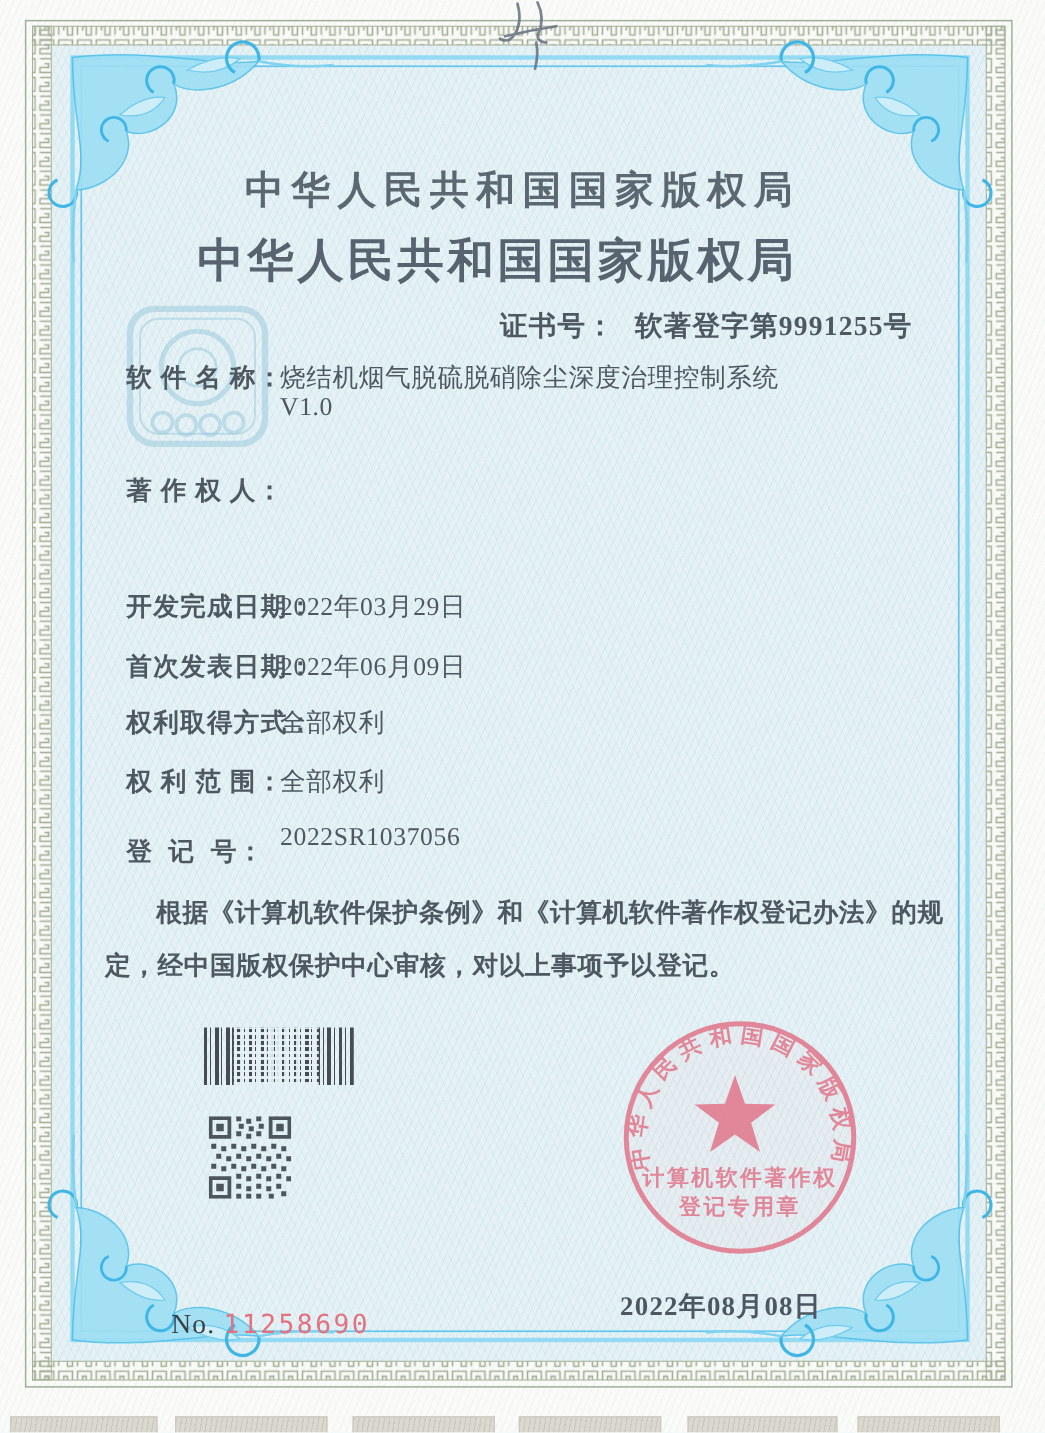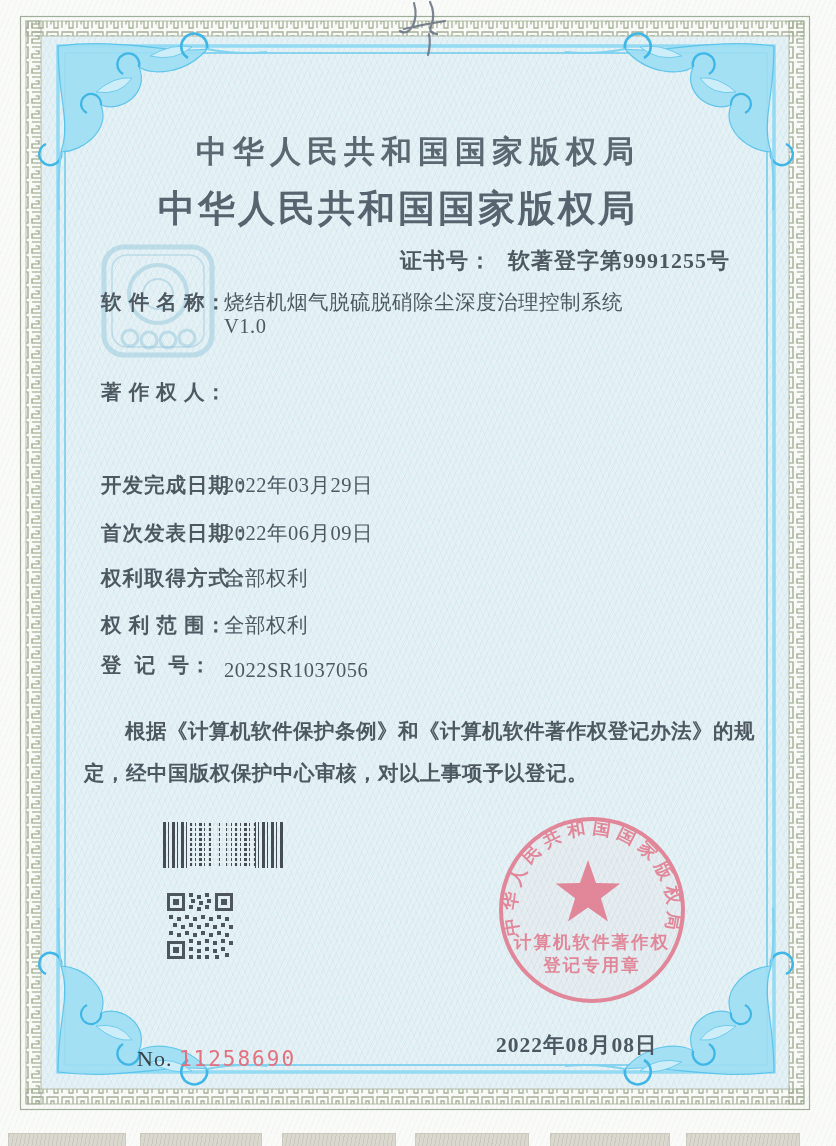--- a/index.html
+++ b/index.html
@@ -128,21 +128,21 @@
 
   <div class="txt row-label" style="top:519px">首次发表日期：</div>
   <div class="txt row-value" style="top:519px">2022年06月09日</div>
 
   <div class="txt row-label" style="top:564px">权利取得方式：</div>
   <div class="txt row-value" style="top:564px">全部权利</div>
 
   <div class="txt row-label" style="top:611px">权 利 范 围：</div>
   <div class="txt row-value" style="top:611px">全部权利</div>
 
-  <div class="txt row-label" style="top:651px">登  记  号：</div>
+  <div class="txt row-label" style="top:667px">登  记  号：</div>
   <div class="txt row-value" style="top:659px">2022SR1037056</div>
 
   <div class="txt statement">根据《计算机软件保护条例》和《计算机软件著作权登记办法》的规定，经中国版权保护中心审核，对以上事项予以登记。</div>
 
   <div class="barcode">
     <div class="noise"></div>
   </div>
 
   <svg class="qr" viewBox="0 0 33 33">
     <g fill="#4d565c">

